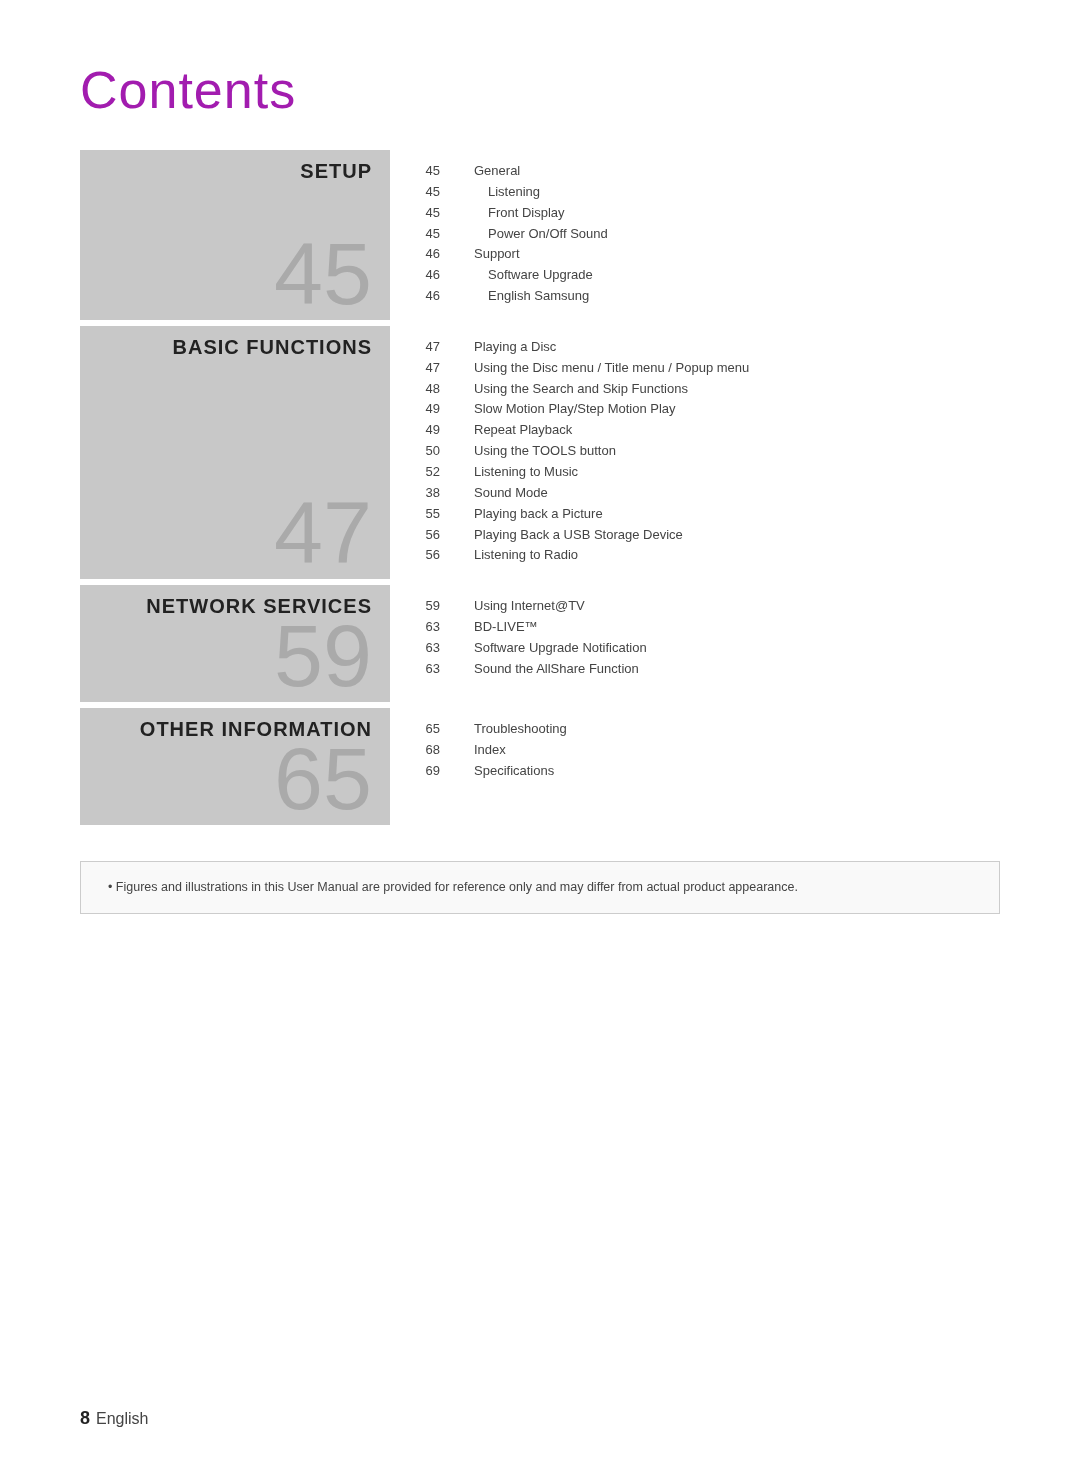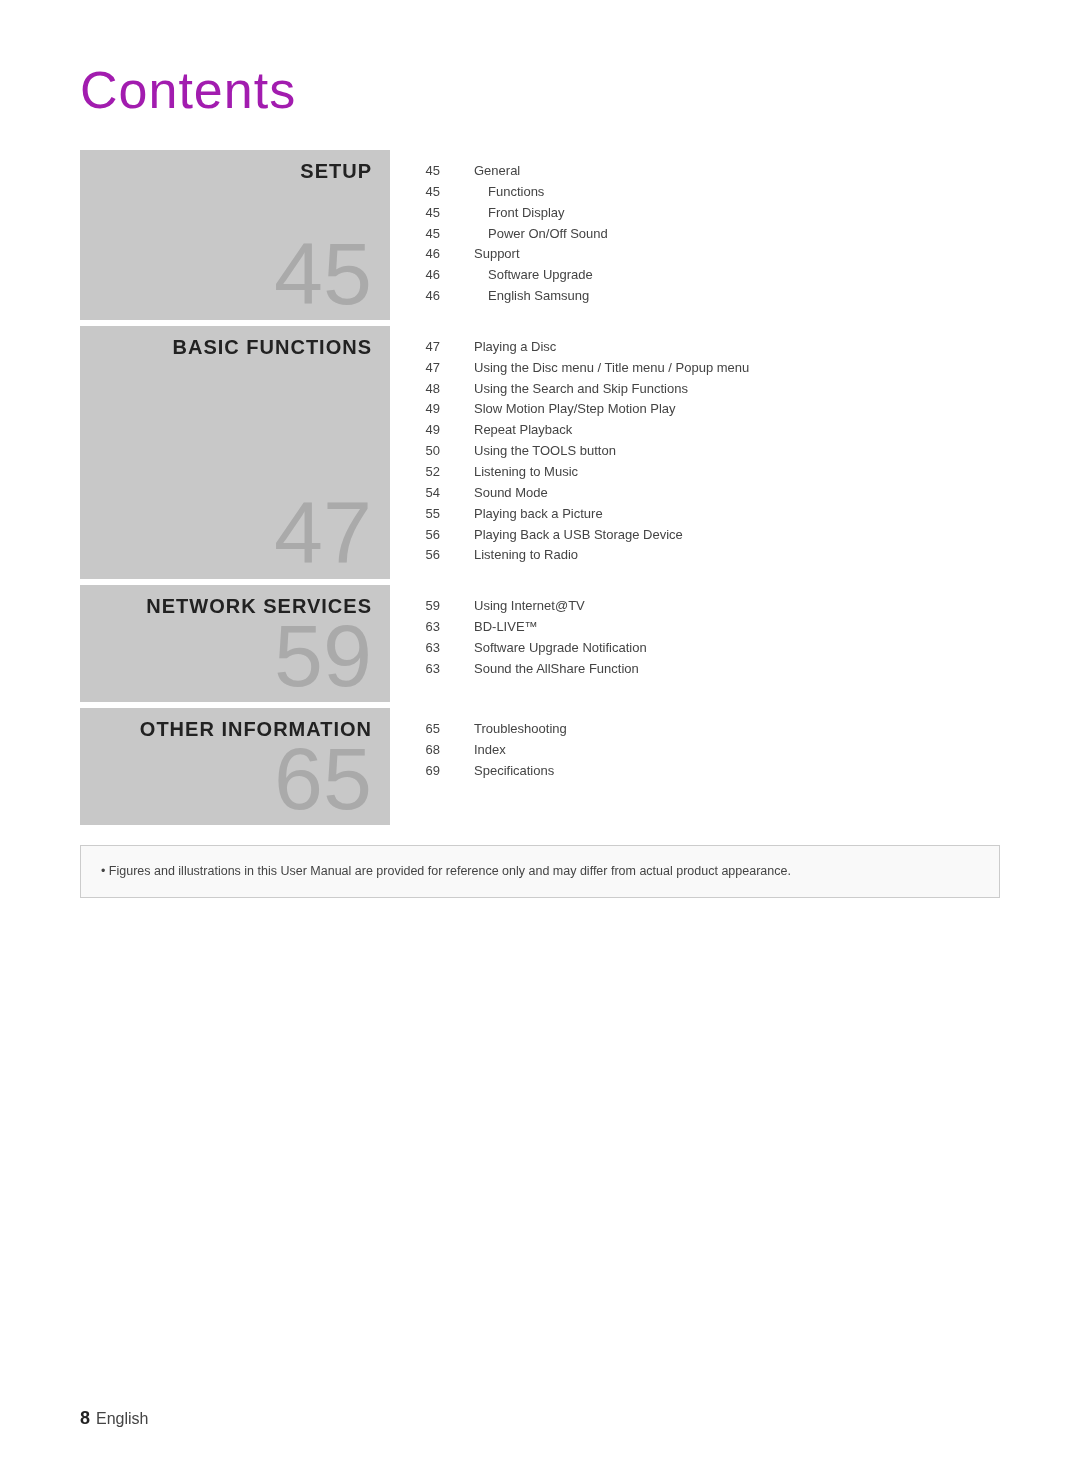--- a/index.html
+++ b/index.html
@@ -98,22 +98,22 @@
       color: #444;
       margin-left: 26px;
     }
 
     .content-item-text.indented {
       padding-left: 14px;
     }
 
     .notice-box {
       border: 1px solid #ccc;
-      padding: 16px 20px;
-      margin-top: 14px;
+      padding: 16px 27px;
+      margin-top: 30px;
       background: #f9f9f9;
     }
 
     .notice-text {
       font-size: 12.5px;
       color: #444;
       line-height: 1.5;
     }
 
     .page-footer {
@@ -149,21 +149,21 @@
           <div class="section-title-text">SETUP</div>
           <div class="section-number">45</div>
         </div>
         <div class="section-content">
           <div class="content-item">
             <span class="content-page-num">45</span>
             <span class="content-item-text">General</span>
           </div>
           <div class="content-item">
             <span class="content-page-num">45</span>
-            <span class="content-item-text indented">Functions</span>
+            <span class="content-item-text indented">Listening</span>
           </div>
           <div class="content-item">
             <span class="content-page-num">45</span>
             <span class="content-item-text indented">Front Display</span>
           </div>
           <div class="content-item">
             <span class="content-page-num">45</span>
             <span class="content-item-text indented">Power On/Off Sound</span>
           </div>
           <div class="content-item">
@@ -208,21 +208,21 @@
           </div>
           <div class="content-item">
             <span class="content-page-num">50</span>
             <span class="content-item-text">Using the TOOLS button</span>
           </div>
           <div class="content-item">
             <span class="content-page-num">52</span>
             <span class="content-item-text">Listening to Music</span>
           </div>
           <div class="content-item">
-            <span class="content-page-num">54</span>
+            <span class="content-page-num">38</span>
             <span class="content-item-text">Sound Mode</span>
           </div>
           <div class="content-item">
             <span class="content-page-num">55</span>
             <span class="content-item-text">Playing back a Picture</span>
           </div>
           <div class="content-item">
             <span class="content-page-num">56</span>
             <span class="content-item-text">Playing Back a USB Storage Device</span>
           </div>

